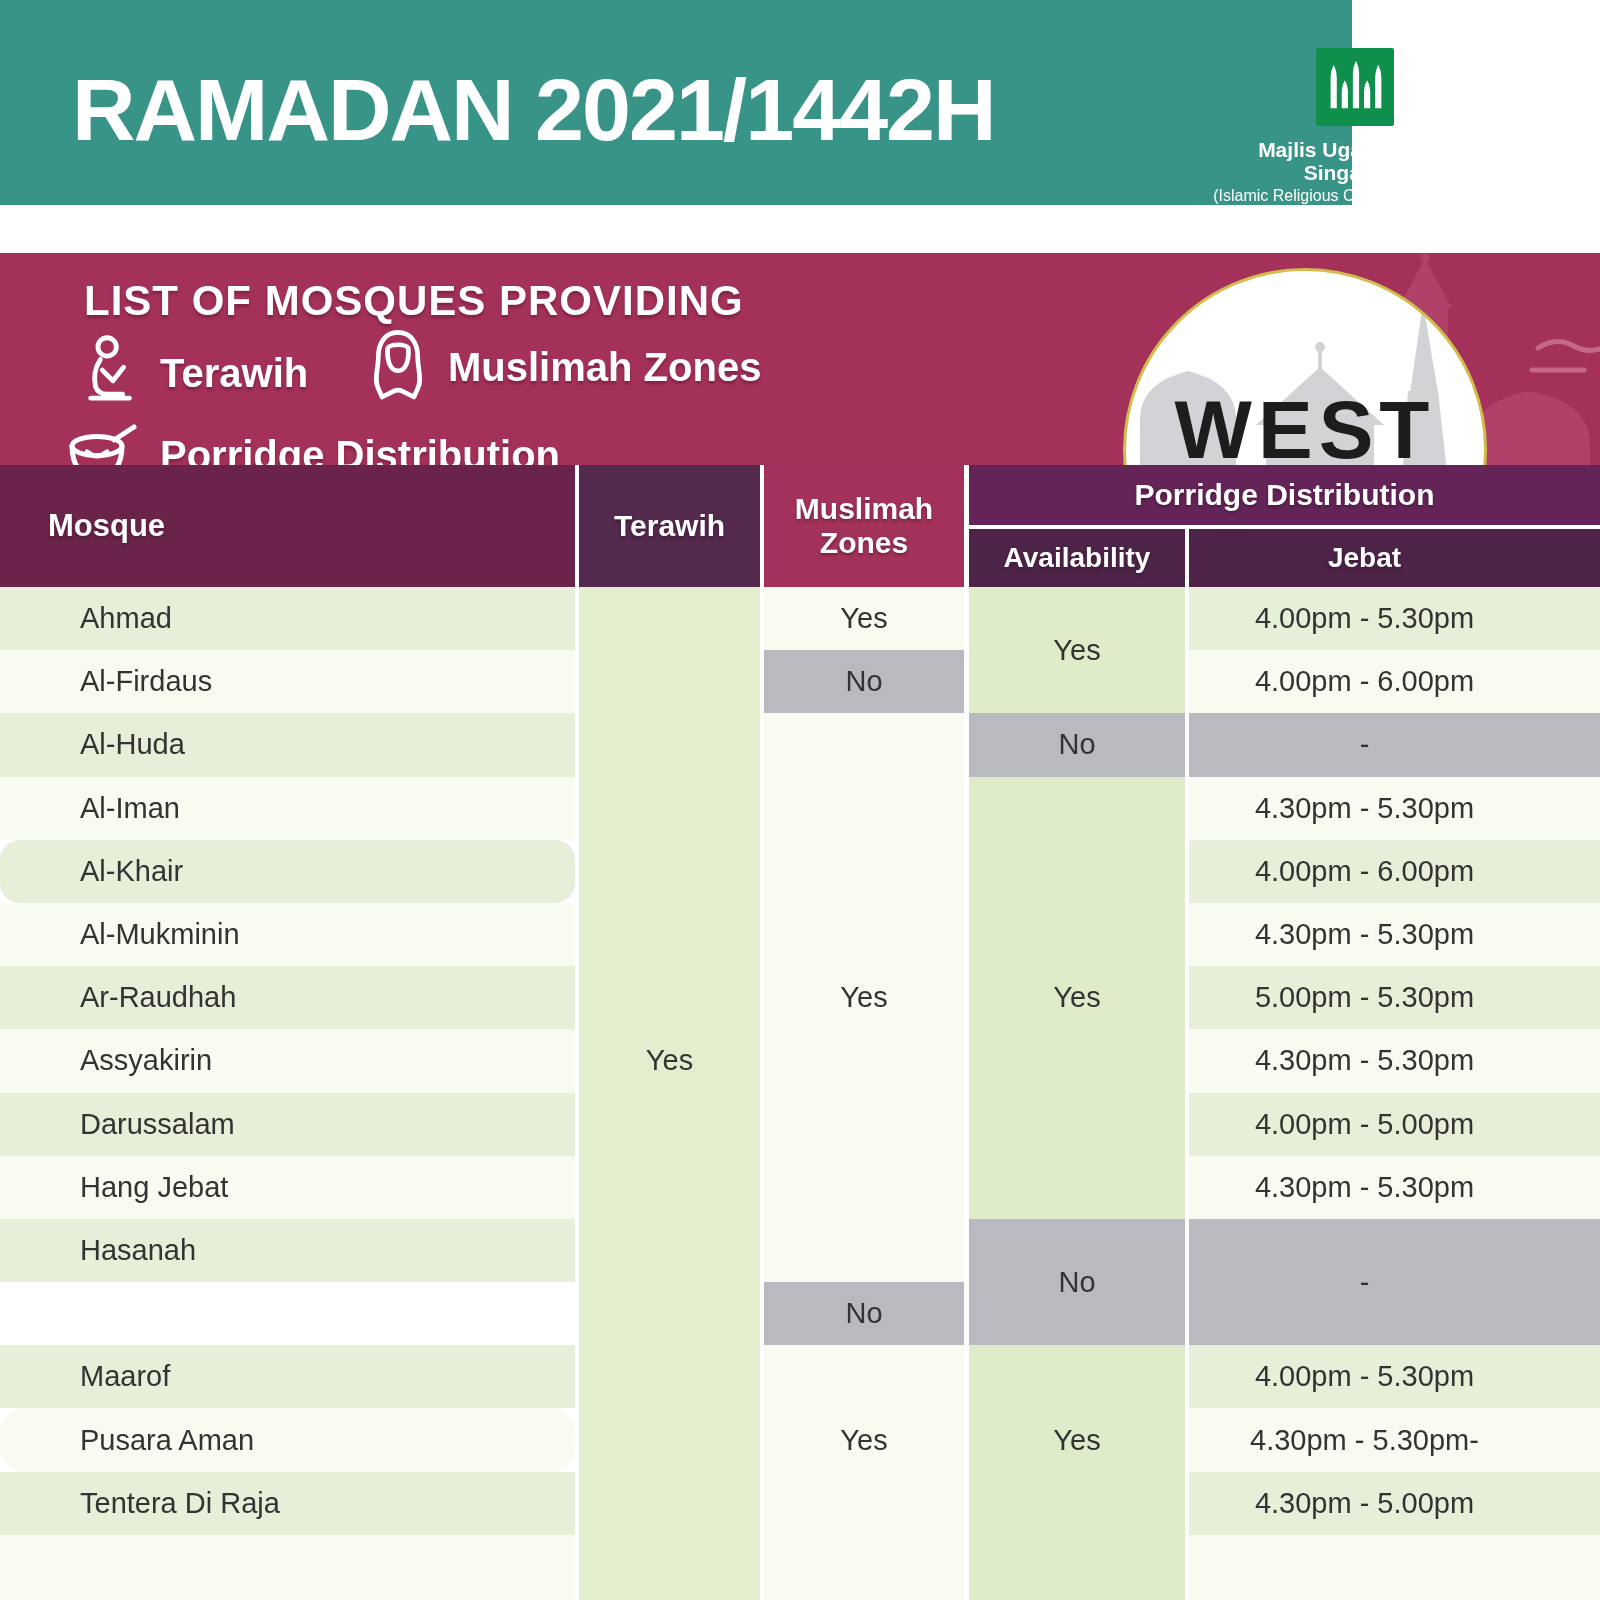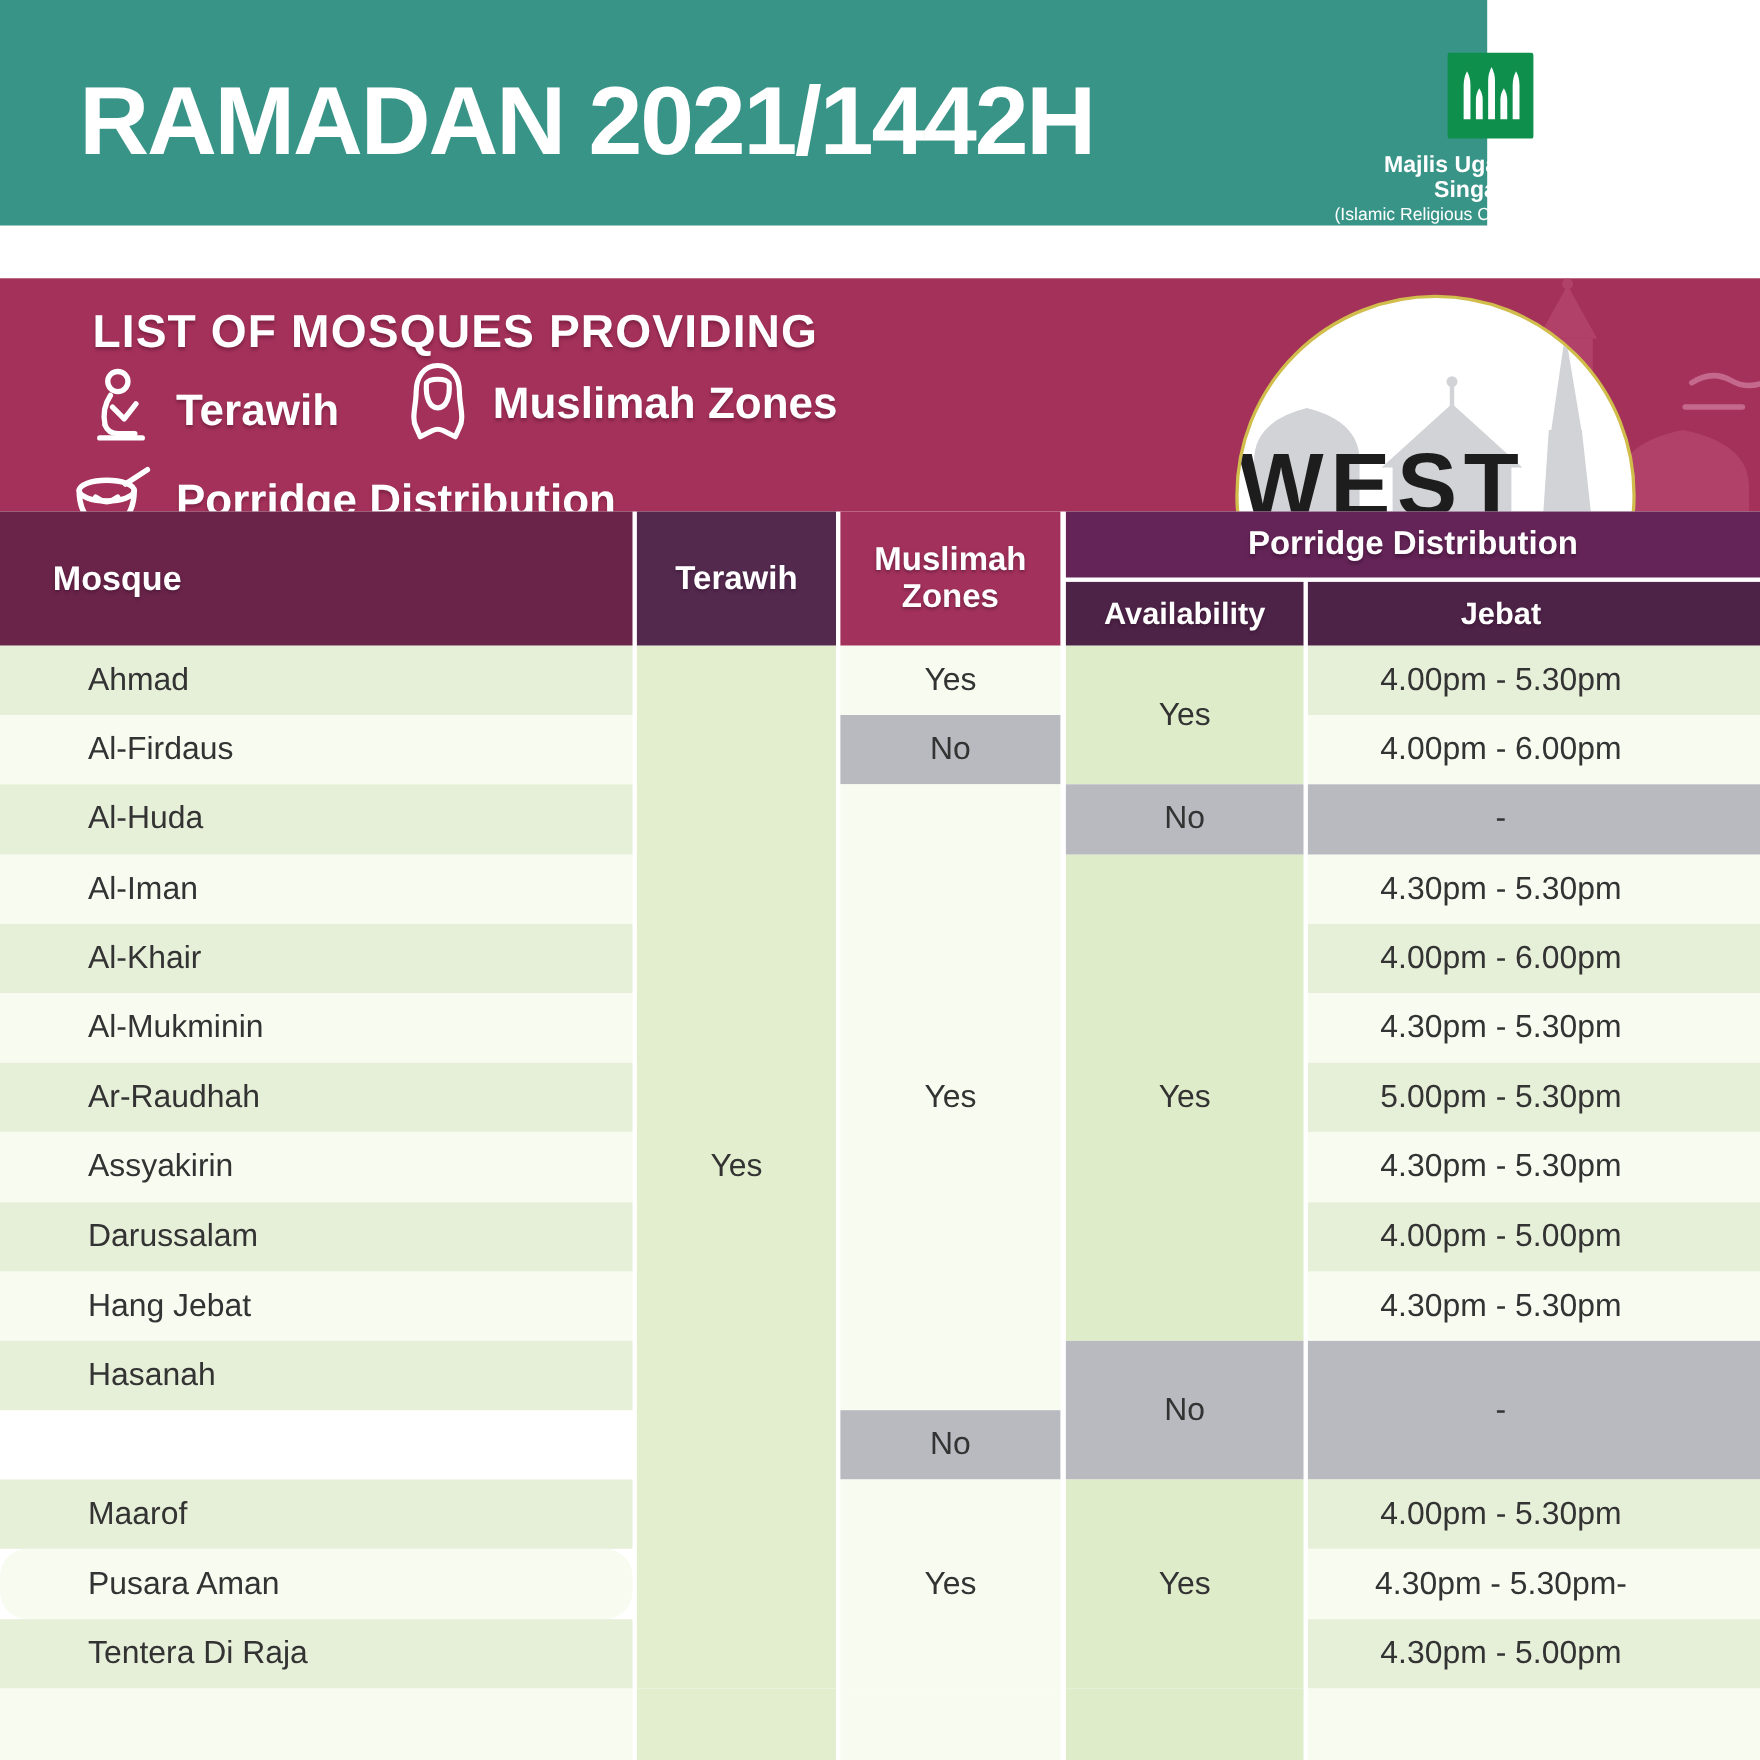--- a/index.html
+++ b/index.html
@@ -23,21 +23,21 @@
                 color:#fff;letter-spacing:1px;white-space:nowrap;
                 text-shadow:0 3px 3px rgba(60,10,35,.35);}
   .legend-item{position:absolute;display:flex;align-items:center;gap:20px;color:#fff;}
   .legend-item .lbl{font-size:40px;font-weight:800;white-space:nowrap;
                     text-shadow:0 3px 3px rgba(60,10,35,.35);}
   .band-deco{position:absolute;left:1280px;top:0;width:320px;height:260px;}
   .west-badge{position:absolute;left:1123px;top:15px;width:364px;height:364px;
               border-radius:50%;background:#fff;border:3px solid #d0bd4c;
               box-sizing:border-box;overflow:hidden;}
   .west-badge svg{position:absolute;left:0;top:0;}
-  .west-text{position:absolute;left:0;top:124px;width:100%;text-align:left;
+  .west-text{position:absolute;left:0;top:112px;width:100%;text-align:center;
              font-size:82px;font-weight:900;letter-spacing:6px;color:#1d1d1d;}
 
   
   .grid{position:absolute;left:0;top:465px;width:1600px;height:1135px;background:#fff;
         display:grid;
         grid-template-columns:575px 4px 181px 4px 200px 5px 216px 4px 411px;
         grid-template-rows:60px 4px 58px repeat(15,63.2px) 65px;}
   .cell{display:flex;align-items:center;justify-content:center;}
   .hdr{color:#fff;font-weight:700;font-size:30px;text-align:center;line-height:1.15;
        text-shadow:0 2px 3px rgba(40,10,35,.4);}
@@ -155,21 +155,21 @@
     <div class="cell hdr hdr-terawih" style="grid-column:3;grid-row:1/4;">Terawih</div>
     <div class="cell hdr hdr-muslimah" style="grid-column:5;grid-row:1/4;width:200px;">Muslimah Zones</div>
     <div class="cell hdr hdr-porridge" style="grid-column:7/10;grid-row:1;">Porridge Distribution</div>
     <div class="cell hdr hdr-sub" style="grid-column:7;grid-row:3;">Availability</div>
     <div class="cell hdr hdr-sub time" style="grid-column:9;grid-row:3;">Jebat</div>
 
     <div class="cell name g" style="grid-column:1;grid-row:4;">Ahmad</div>
     <div class="cell name c" style="grid-column:1;grid-row:5;">Al-Firdaus</div>
     <div class="cell name g" style="grid-column:1;grid-row:6;">Al-Huda</div>
     <div class="cell name c" style="grid-column:1;grid-row:7;">Al-Iman</div>
-    <div class="cell name g" style="grid-column:1;grid-row:8;">Al-Khair</div>
+    <div class="cell name g" style="grid-column:1;grid-row:8;border-radius:20px;">Al-Khair</div>
     <div class="cell name c" style="grid-column:1;grid-row:9;">Al-Mukminin</div>
     <div class="cell name g" style="grid-column:1;grid-row:10;">Ar-Raudhah</div>
     <div class="cell name c" style="grid-column:1;grid-row:11;">Assyakirin</div>
     <div class="cell name g" style="grid-column:1;grid-row:12;">Darussalam</div>
     <div class="cell name c" style="grid-column:1;grid-row:13;">Hang Jebat</div>
     <div class="cell name g" style="grid-column:1;grid-row:14;">Hasanah</div>
     <div class="cell name g" style="grid-column:1;grid-row:16;">Maarof</div>
     <div class="cell name c" style="grid-column:1;grid-row:17;border-radius:25px;">Pusara Aman</div>
     <div class="cell name g" style="grid-column:1;grid-row:18;">Tentera Di Raja</div>
     <div class="cell c" style="grid-column:1;grid-row:19;"></div>

